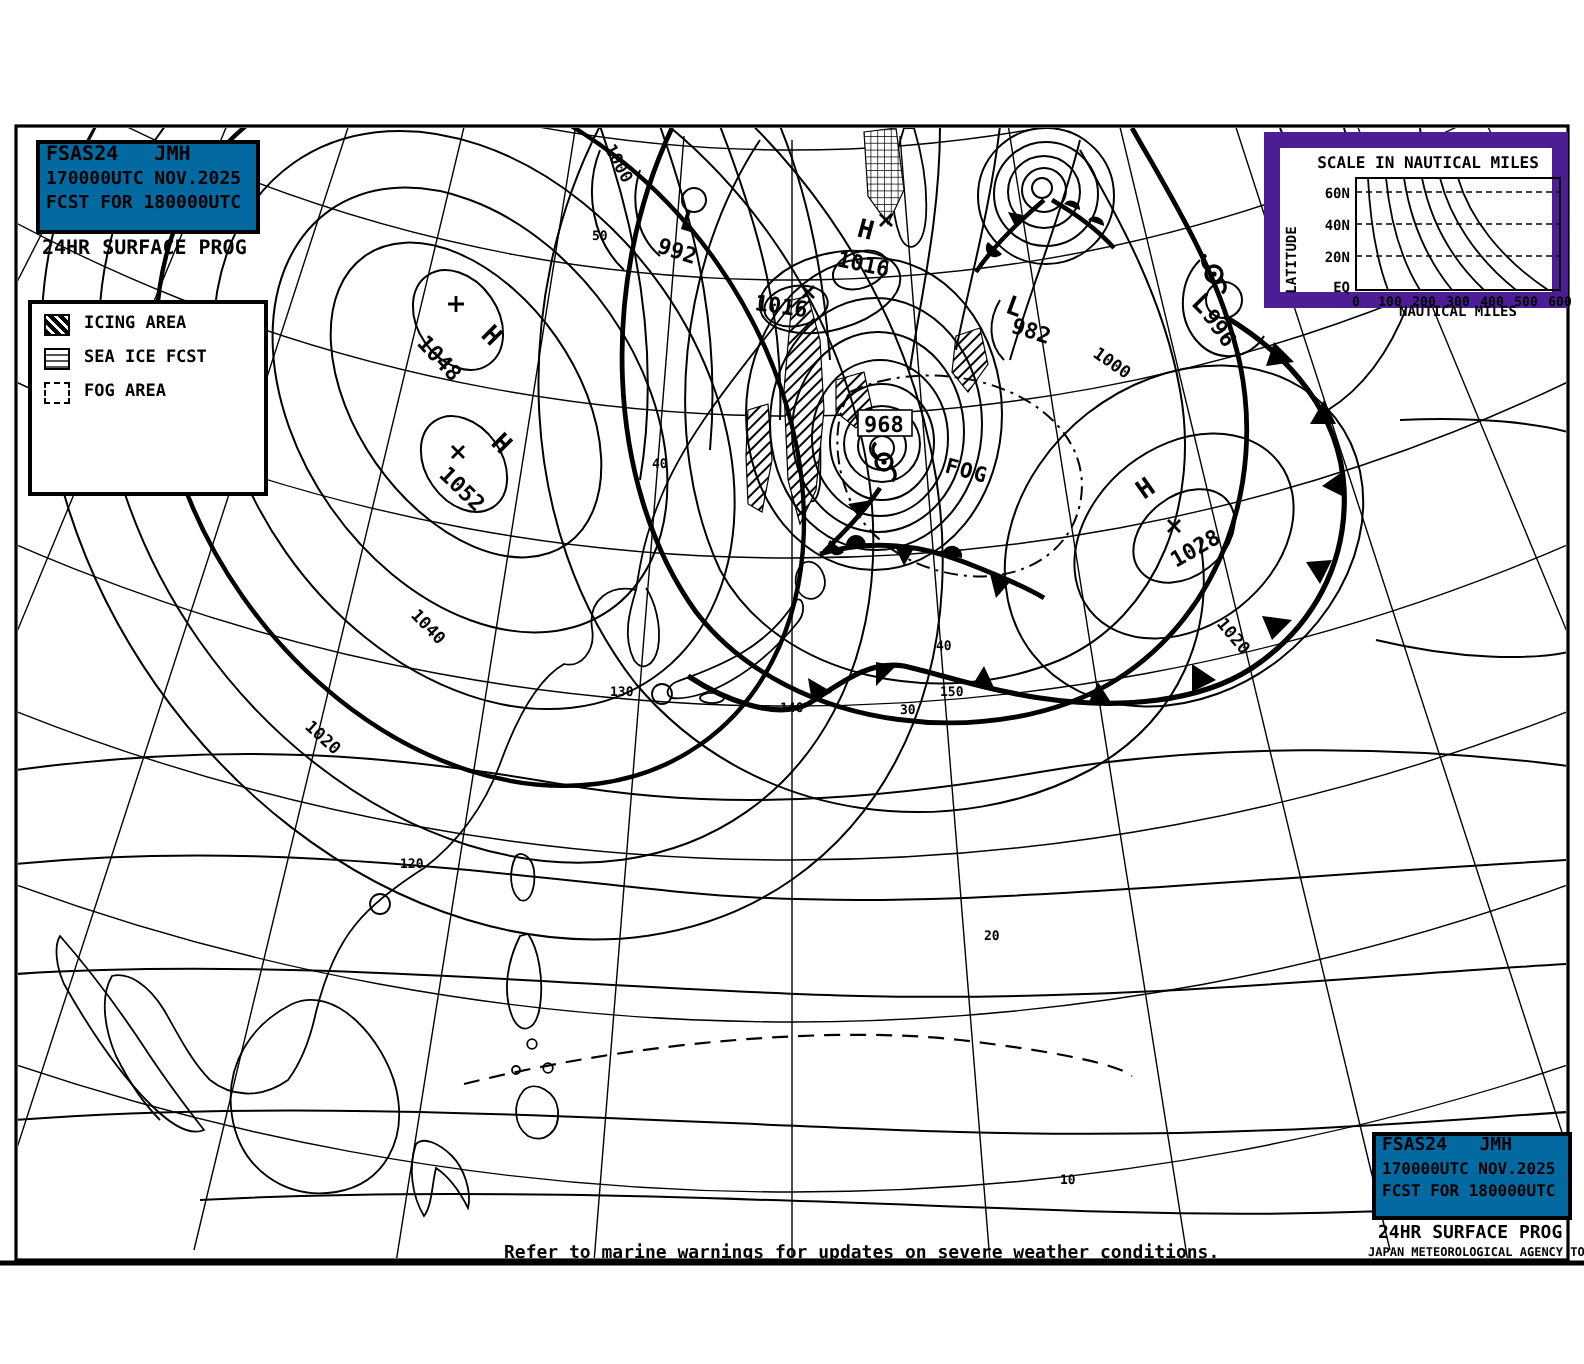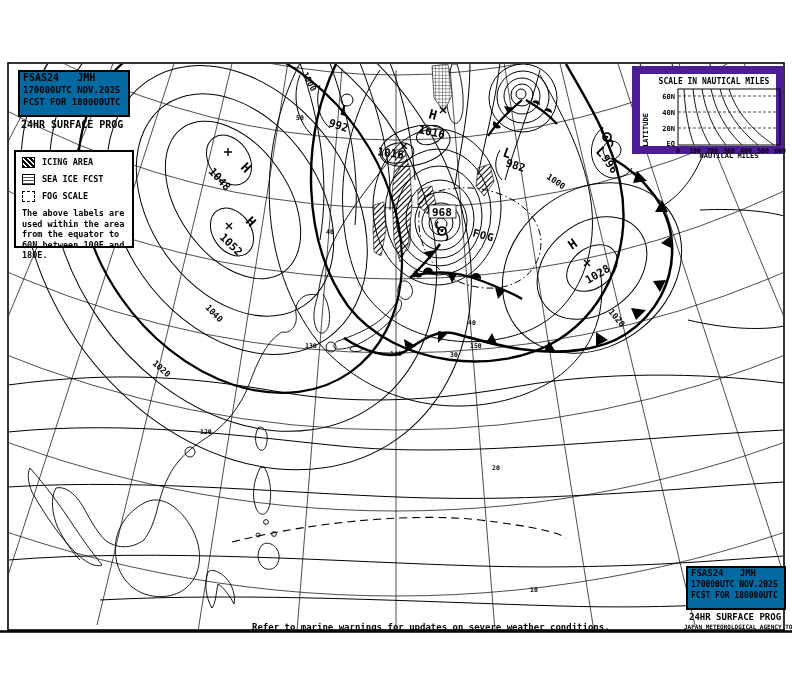--- a/index.html
+++ b/index.html
@@ -274,23 +274,22 @@
     <div class="leg-row">
       <span class="leg-swatch sw-icing"></span>
       <span class="leg-label">ICING AREA</span>
     </div>
     <div class="leg-row">
       <span class="leg-swatch sw-seaice"></span>
       <span class="leg-label">SEA ICE FCST</span>
     </div>
     <div class="leg-row">
       <span class="leg-swatch sw-fog"></span>
-      <span class="leg-label">FOG SCALE</span>
+      <span class="leg-label">FOG AREA</span>
     </div>
-    <div class="leg-note">The above labels are used within the area from the equator to 60N between 100E and 180E.</div>
   </div>
 
   <div class="scalebox" style="left:632px;top:66px;width:152px;height:88px;">
     <svg width="148" height="84" viewBox="0 0 148 84">
       <text x="74" y="10" text-anchor="middle" font-size="8" font-weight="bold">SCALE IN NAUTICAL MILES</text>
       <text transform="translate(8,56) rotate(-90)" text-anchor="middle" font-size="7" font-weight="bold">LATITUDE</text>
       <rect x="38" y="15" width="102" height="56" fill="none" stroke="#000" stroke-width="1"></rect>
       <g stroke="#000" stroke-width="0.7" stroke-dasharray="3 2">
         <line x1="38" y1="22" x2="140" y2="22"></line>
           <line x1="38" y1="38" x2="140" y2="38"></line>

